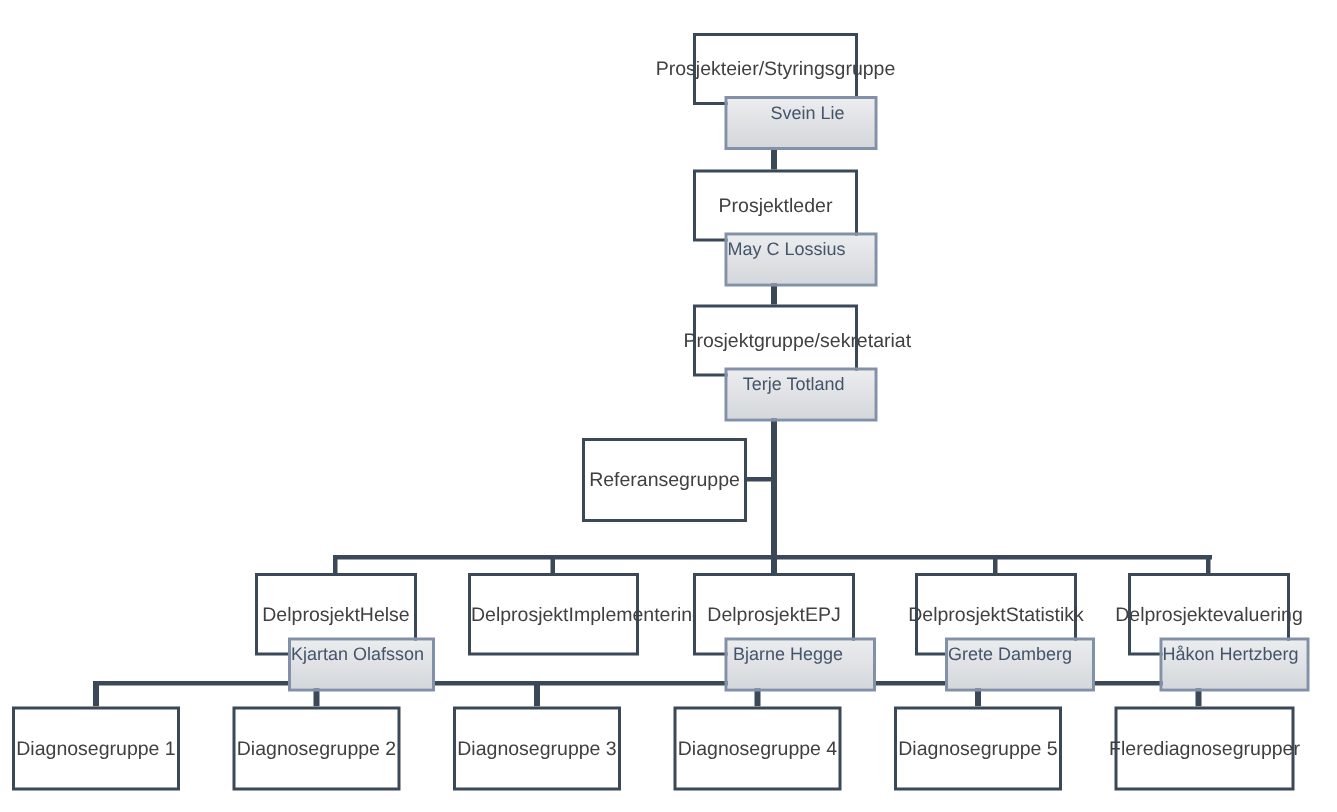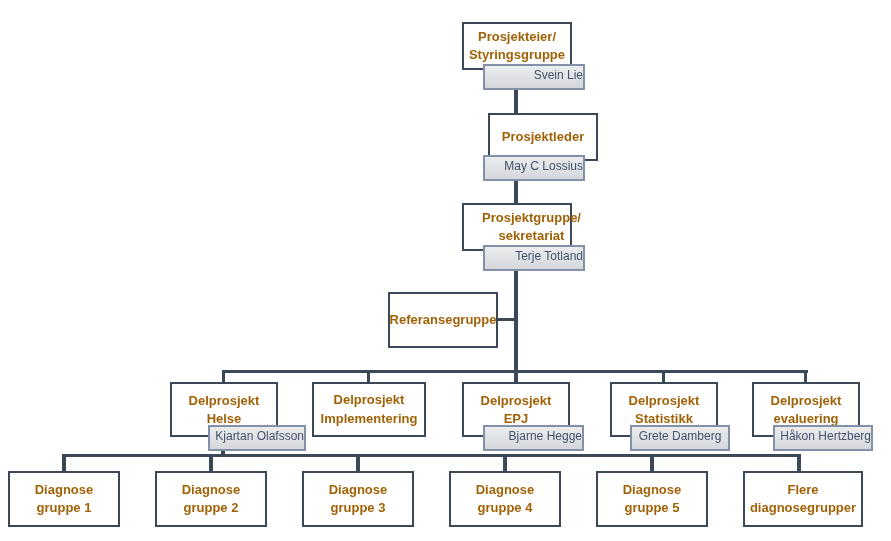--- a/index.html
+++ b/index.html
@@ -3,31 +3,31 @@
 <meta charset="utf-8">
 <style>
   html,body{margin:0;padding:0;background:#ffffff;}
   .canvas{
     position:relative;width:891px;height:541px;background:#ffffff;
     font-family:"Liberation Sans",sans-serif;overflow:hidden;
   }
   .line{position:absolute;background:#3b4858;z-index:1;}
   .box{
     position:absolute;box-sizing:border-box;z-index:2;
-    border:2px solid #3b4858;background:#ffffff;color:#a16207;
-    display:flex;flex-direction:column;align-items:center;justify-content:center;
-    font-size:13px;line-height:1.38;text-align:center;font-weight:bold;
+    border:2px solid #3b4858;background:#ffffff;color:#404040;
+    display:flex;flex-direction:row;align-items:center;justify-content:center;
+    font-size:13px;line-height:1.38;text-align:center;
   }
   .box.spread{justify-content:space-evenly;padding:5px 0;}
   .tag{
-    position:absolute;box-sizing:border-box;z-index:3;height:26px;
+    position:absolute;box-sizing:border-box;z-index:3;height:36px;
     border:2px solid #8291a8;
     background:linear-gradient(180deg,#ebecee 0%,#d4d7db 100%);
     color:#44546a;font-size:12px;line-height:18px;text-align:right;
-    padding-right:0;white-space:nowrap;
+    padding-right:20px;white-space:nowrap;
   }
 </style>
 </head>
 <body>
 
 <div class="canvas">
 
   <div class="line" style="left:514px;top:70px;width:4px;height:312px;"></div>
   <div class="line" style="left:498px;top:318px;width:18px;height:3px;"></div>
   <div class="line" style="left:222px;top:370px;width:586px;height:3px;"></div>
@@ -43,40 +43,40 @@
   <div class="line" style="left:503px;top:454px;width:4px;height:17px;"></div>
   <div class="line" style="left:650px;top:454px;width:4px;height:17px;"></div>
   <div class="line" style="left:797px;top:454px;width:4px;height:17px;"></div>
 
   <div class="box" style="left:462px;top:22px;width:110px;height:48px;">
     <div>Prosjekteier/</div>
     <div>Styringsgruppe</div>
   </div>
   <div class="tag" style="left:483px;top:64px;width:102px;">Svein Lie</div>
 
-  <div class="box" style="left:488px;top:113px;width:110px;height:48px;">
+  <div class="box" style="left:462px;top:113px;width:110px;height:48px;">
     <div>Prosjektleder</div>
   </div>
   <div class="tag" style="left:483px;top:155px;width:102px;">May C Lossius</div>
 
   <div class="box" style="left:462px;top:203px;width:110px;height:48px;padding-left:29px;">
     <div>Prosjektgruppe/</div>
     <div>sekretariat</div>
   </div>
   <div class="tag" style="left:483px;top:245px;width:102px;">Terje Totland</div>
 
   <div class="box" style="left:388px;top:292px;width:110px;height:56px;">
     <div>Referansegruppe</div>
   </div>
 
   <div class="box" style="left:170px;top:382px;width:108px;height:55px;">
     <div>Delprosjekt</div>
     <div>Helse</div>
   </div>
-  <div class="tag" style="left:208px;top:425px;width:98px;">Kjartan Olafsson</div>
+  <div class="tag" style="left:192px;top:425px;width:98px;">Kjartan Olafsson</div>
 
   <div class="box spread" style="left:312px;top:382px;width:114px;height:55px;">
     <div>Delprosjekt</div>
     <div>Implementering</div>
   </div>
 
   <div class="box" style="left:462px;top:382px;width:108px;height:55px;">
     <div>Delprosjekt</div>
     <div>EPJ</div>
   </div>

